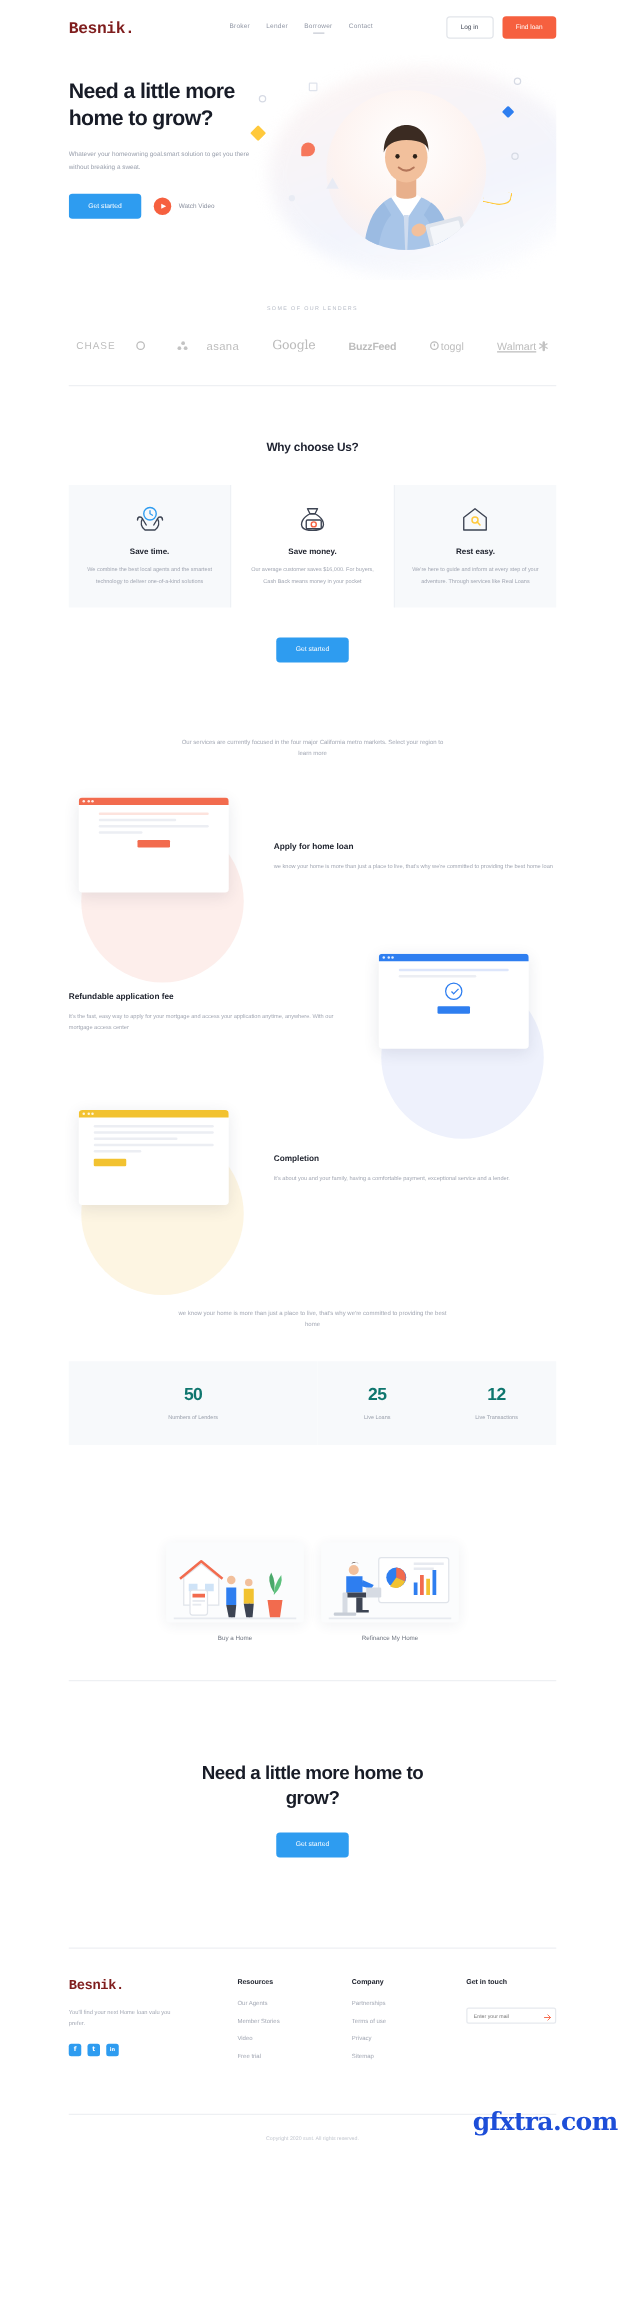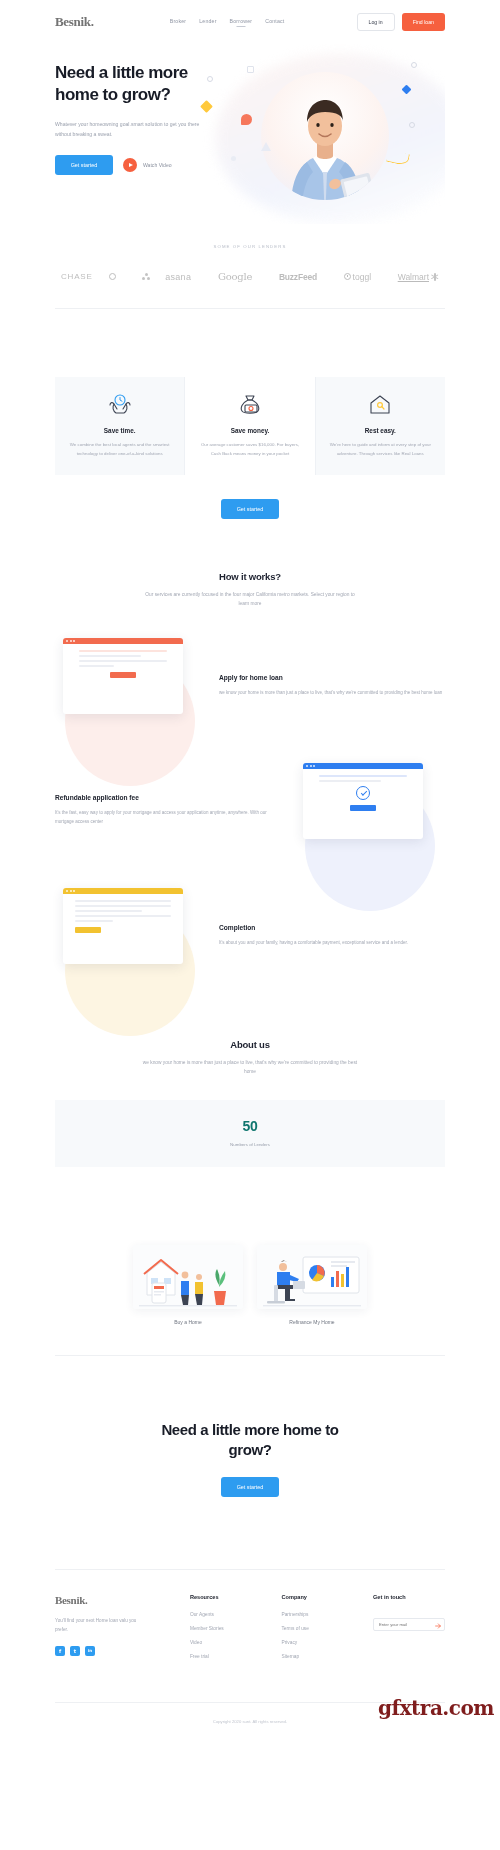--- a/index.html
+++ b/index.html
@@ -17,25 +17,25 @@
 
   
   .header {
     height: 44px;
     display: flex;
     align-items: center;
     position: relative;
     z-index: 40;
   }
   .brand {
-    font-family: Liberation Serif, serif;
+    font-family: Liberation Mono, monospace;
     font-weight: bold;
     font-size: 13px;
     letter-spacing: -0.3px;
-    color: #737373;
+    color: #7f1d1d;
   }
   .nav {
     display: flex;
     gap: 13px;
     margin-left: 76px;
     align-items: center;
   }
   .nav a {
     font-size: 5.2px;
     color: #9096a4;
@@ -340,21 +340,21 @@
   .subscribe .send {
     position:absolute; right:4px; top:3.5px; width:6px;height:6px;
     cursor:pointer;
   }
   .footer-divider { height:1px; background:#eef0f3; margin-top: 34px; }
   .copyright { text-align:center; padding-top:16px; font-size:4.2px; color:#c2c6cf;}
 
   .watermark {
     position:absolute; right:6px; bottom:4px;
     font-family:"DejaVu Serif", serif;
-    font-size:20px; font-weight:bold; color:#7f1d1d;
+    font-size:20px; font-weight:bold; color:#1d4ed8;
     letter-spacing:-0.5px;
     text-align:center;
   }
 </style>
 </head>
 <body>
 
 <div class="page">
 
   <div class="wrap">
@@ -474,20 +474,21 @@
               <i></i>
             </span>
         </div>
       </div>
       <div class="divider"></div>
     </div>
   </div>
 
   <div class="wrap">
     <div class="why">
+      <div class="section-title">Why choose Us?</div>
       <div class="cards">
 
         <div class="card">
           <div class="card-icon">
             <svg width="26" height="22" viewBox="0 0 26 22">
               <path d="M3 12 C3 9 6 9 7 11 L10 16 M23 12 C23 9 20 9 19 11 L16 16" stroke="#3d4453" stroke-width="1.1" fill="none" stroke-linecap="round"></path>
               <path d="M7 11 C5 14 6 18 9 20 L17 20 C20 18 21 14 19 11" stroke="#3d4453" stroke-width="1.1" fill="none" stroke-linecap="round"></path>
               <circle cx="13" cy="7" r="5" fill="none" stroke="#2e9cf0" stroke-width="1.1"></circle>
               <path d="M13 4.5 L13 7 L15 8.2" stroke="#2e9cf0" stroke-width="1" fill="none" stroke-linecap="round"></path>
             </svg>
@@ -523,21 +524,20 @@
 
       </div>
       <div class="center-cta">
         <button class="btn-primary">Get started</button>
       </div>
     </div>
   </div>
 
   <div class="wrap">
     <div class="how">
-      <div class="section-title">How it works?</div>
       <div class="section-sub" style="max-width:210px;margin-left:auto;margin-right:auto;">Our services are currently focused in the four major California metro markets. Select your region to learn more</div>
 
       <div class="feature">
         <div class="feature-art">
           <div class="arc pink"></div>
           <div class="artcard">
             <div class="artbar" style="background:#f26b4e;">
                 <i></i>
                 <i></i>
                 <i></i>
@@ -604,26 +604,35 @@
         <div class="feature-text">
           <h3>Completion</h3>
           <p>It's about you and your family, having a comfortable payment, exceptional service and a lender.</p>
         </div>
       </div>
     </div>
   </div>
 
   <div class="wrap">
     <div class="about">
-      <div class="section-title">About us</div>
       <div class="section-sub" style="max-width:215px;margin-left:auto;margin-right:auto;">we know your home is more than just a place to live, that's why we're committed to providing the best home</div>
       <div class="stats">
         <div class="stat">
           <div class="num">50</div>
           <div class="lbl">Numbers of Lenders</div>
+        </div>
+        <div class="stat-pair">
+          <div class="stat">
+            <div class="num">25</div>
+            <div class="lbl">Live Loans</div>
+          </div>
+          <div class="stat">
+            <div class="num">12</div>
+            <div class="lbl">Live Transactions</div>
+          </div>
         </div>
       </div>
     </div>
   </div>
 
   <div class="wrap">
     <div class="like">
       <div class="choice-row">
 
         <div class="choice">

